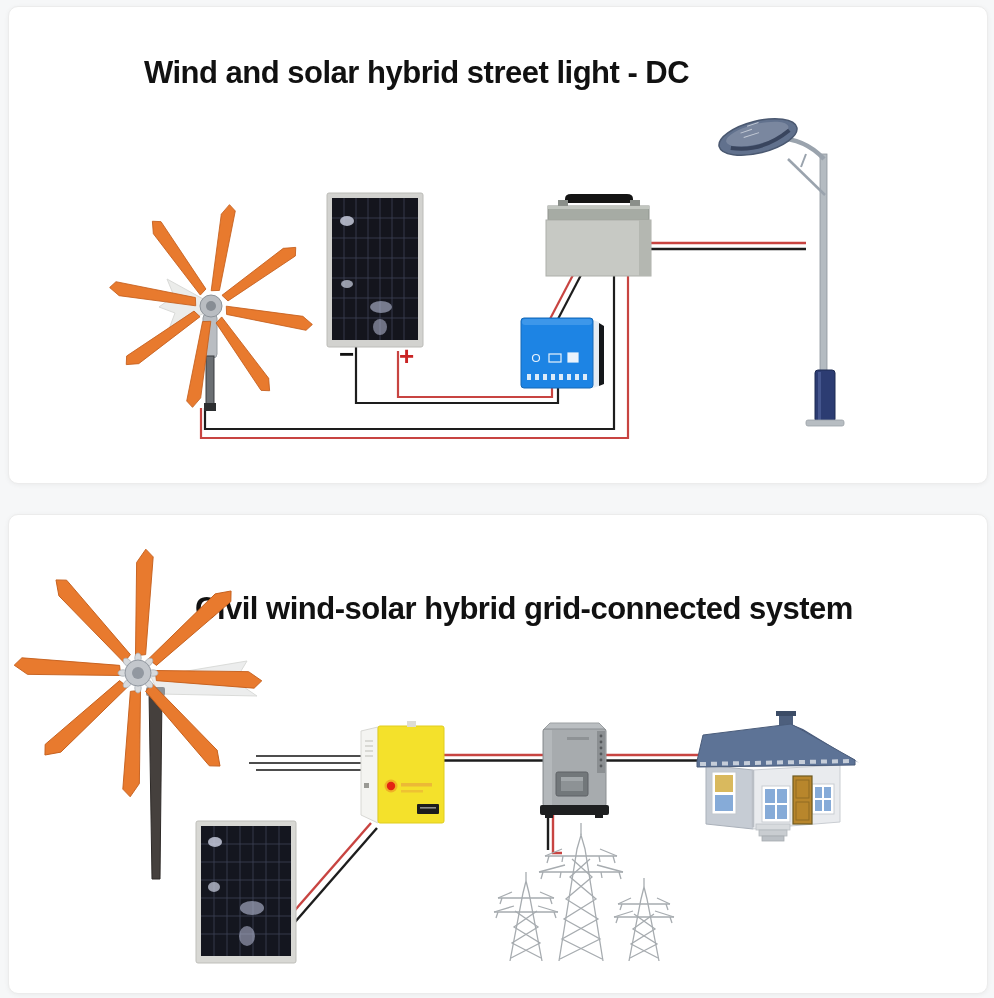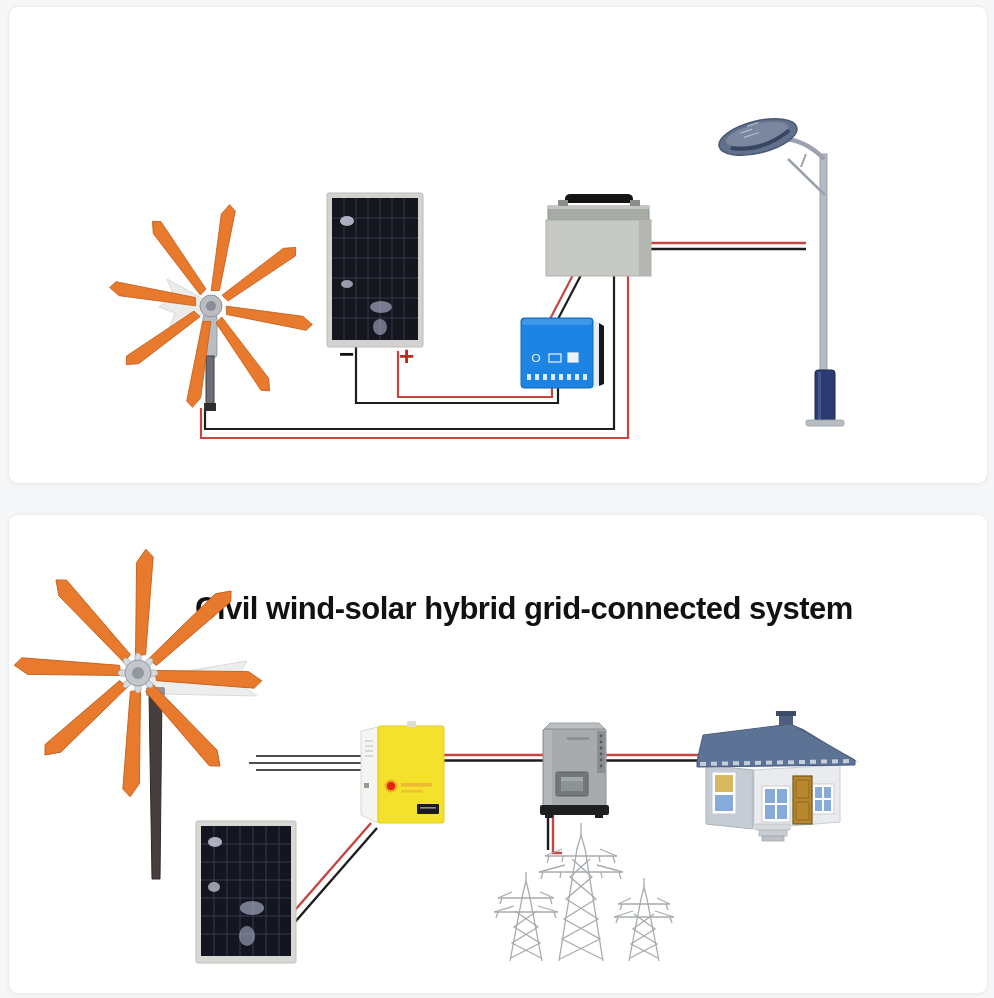--- a/index.html
+++ b/index.html
@@ -20,20 +20,21 @@
     letter-spacing:-0.5px;white-space:nowrap;
   }
   #title-top{left:135px;top:48px;}
   #title-bottom{left:186px;top:76px;}
   svg.layer{position:absolute;left:0;top:0;}
 </style>
 </head>
 <body>
 
 <div class="panel" id="panel-top">
+  <div class="diagram-title" id="title-top">Wind and solar hybrid street light - DC</div>
 
   <svg class="layer" width="978" height="476" viewBox="0 0 978 476">
 
     <g fill="none" stroke-width="2.2">
       <path d="M196 401 L196 422 L605 422 L605 266" stroke="#1d1d1d"></path>
       <path d="M192 401 L192 431 L619 431 L619 266" stroke="#c84441"></path>
     </g>
 
     <g fill="none" stroke-width="2.2">
       <path d="M347 338 L347 396 L549 396 L549 378" stroke="#1d1d1d"></path>

